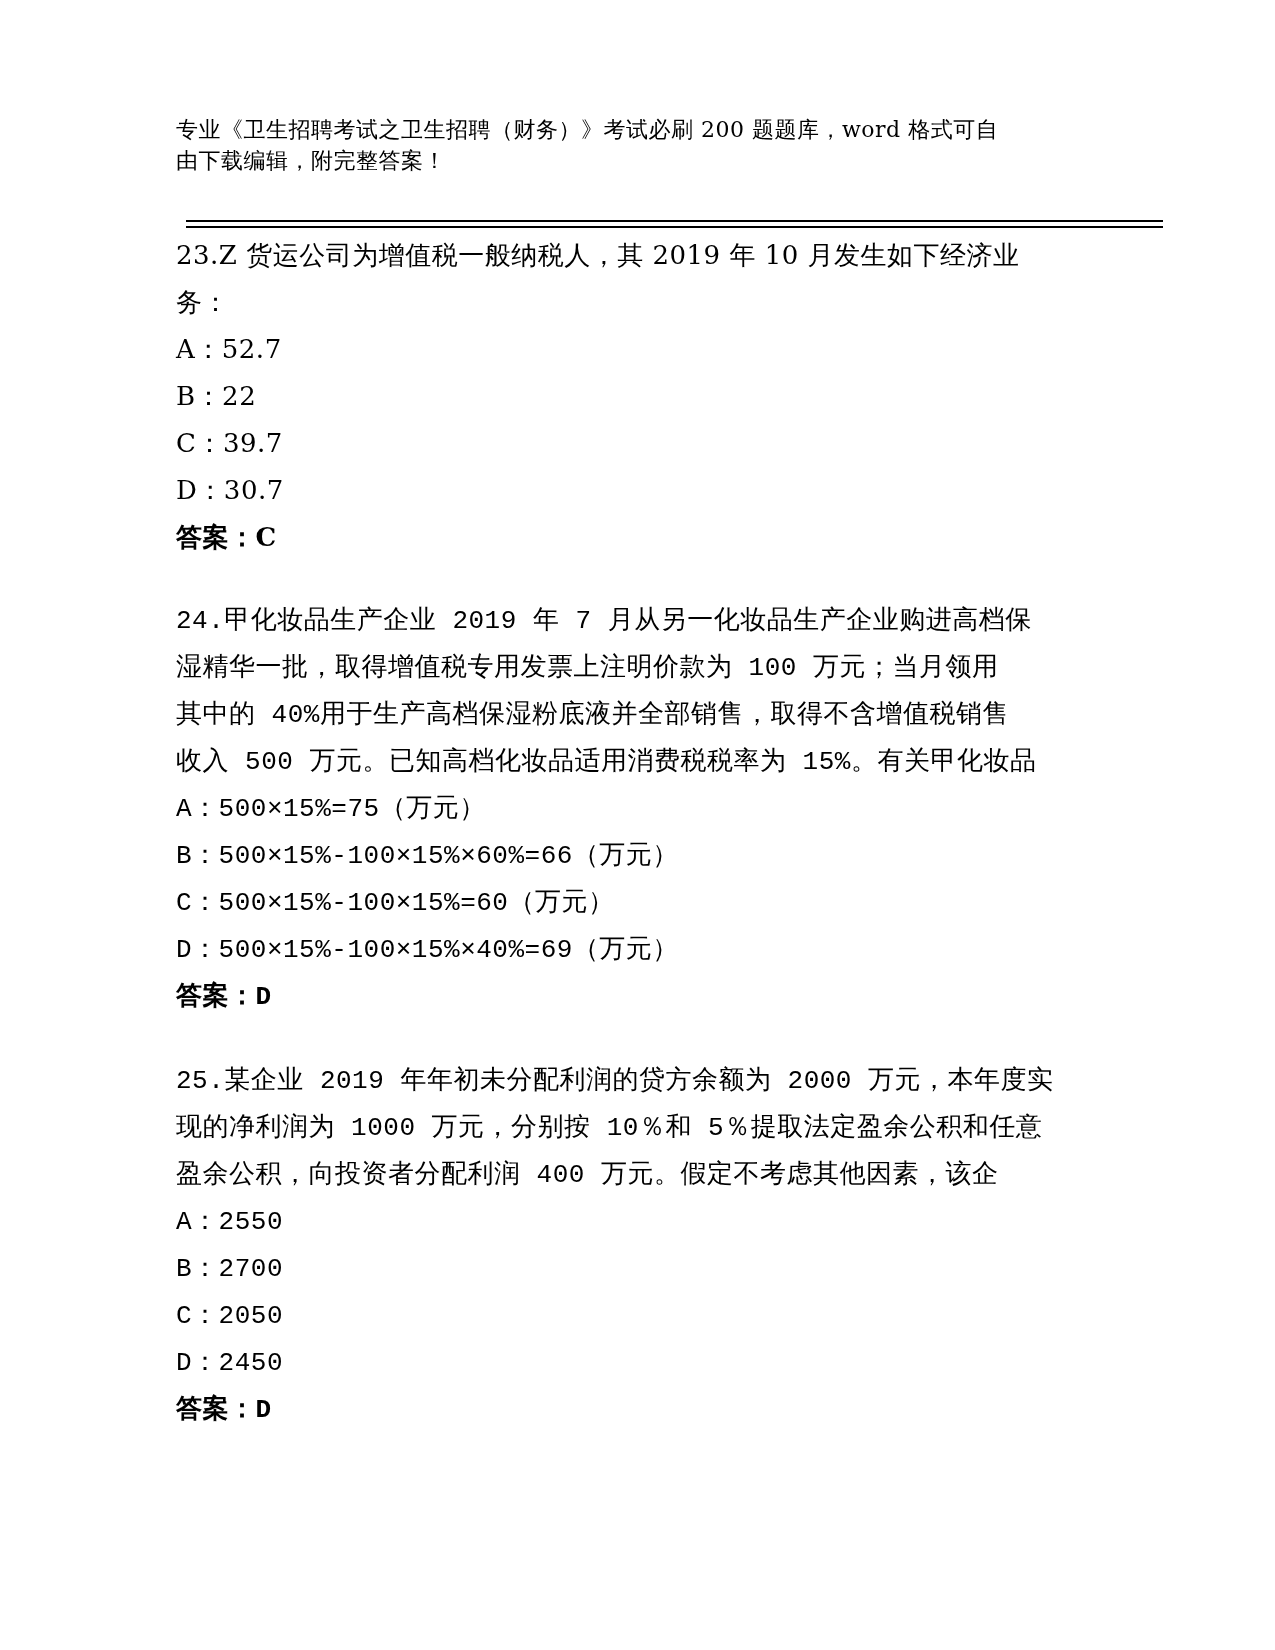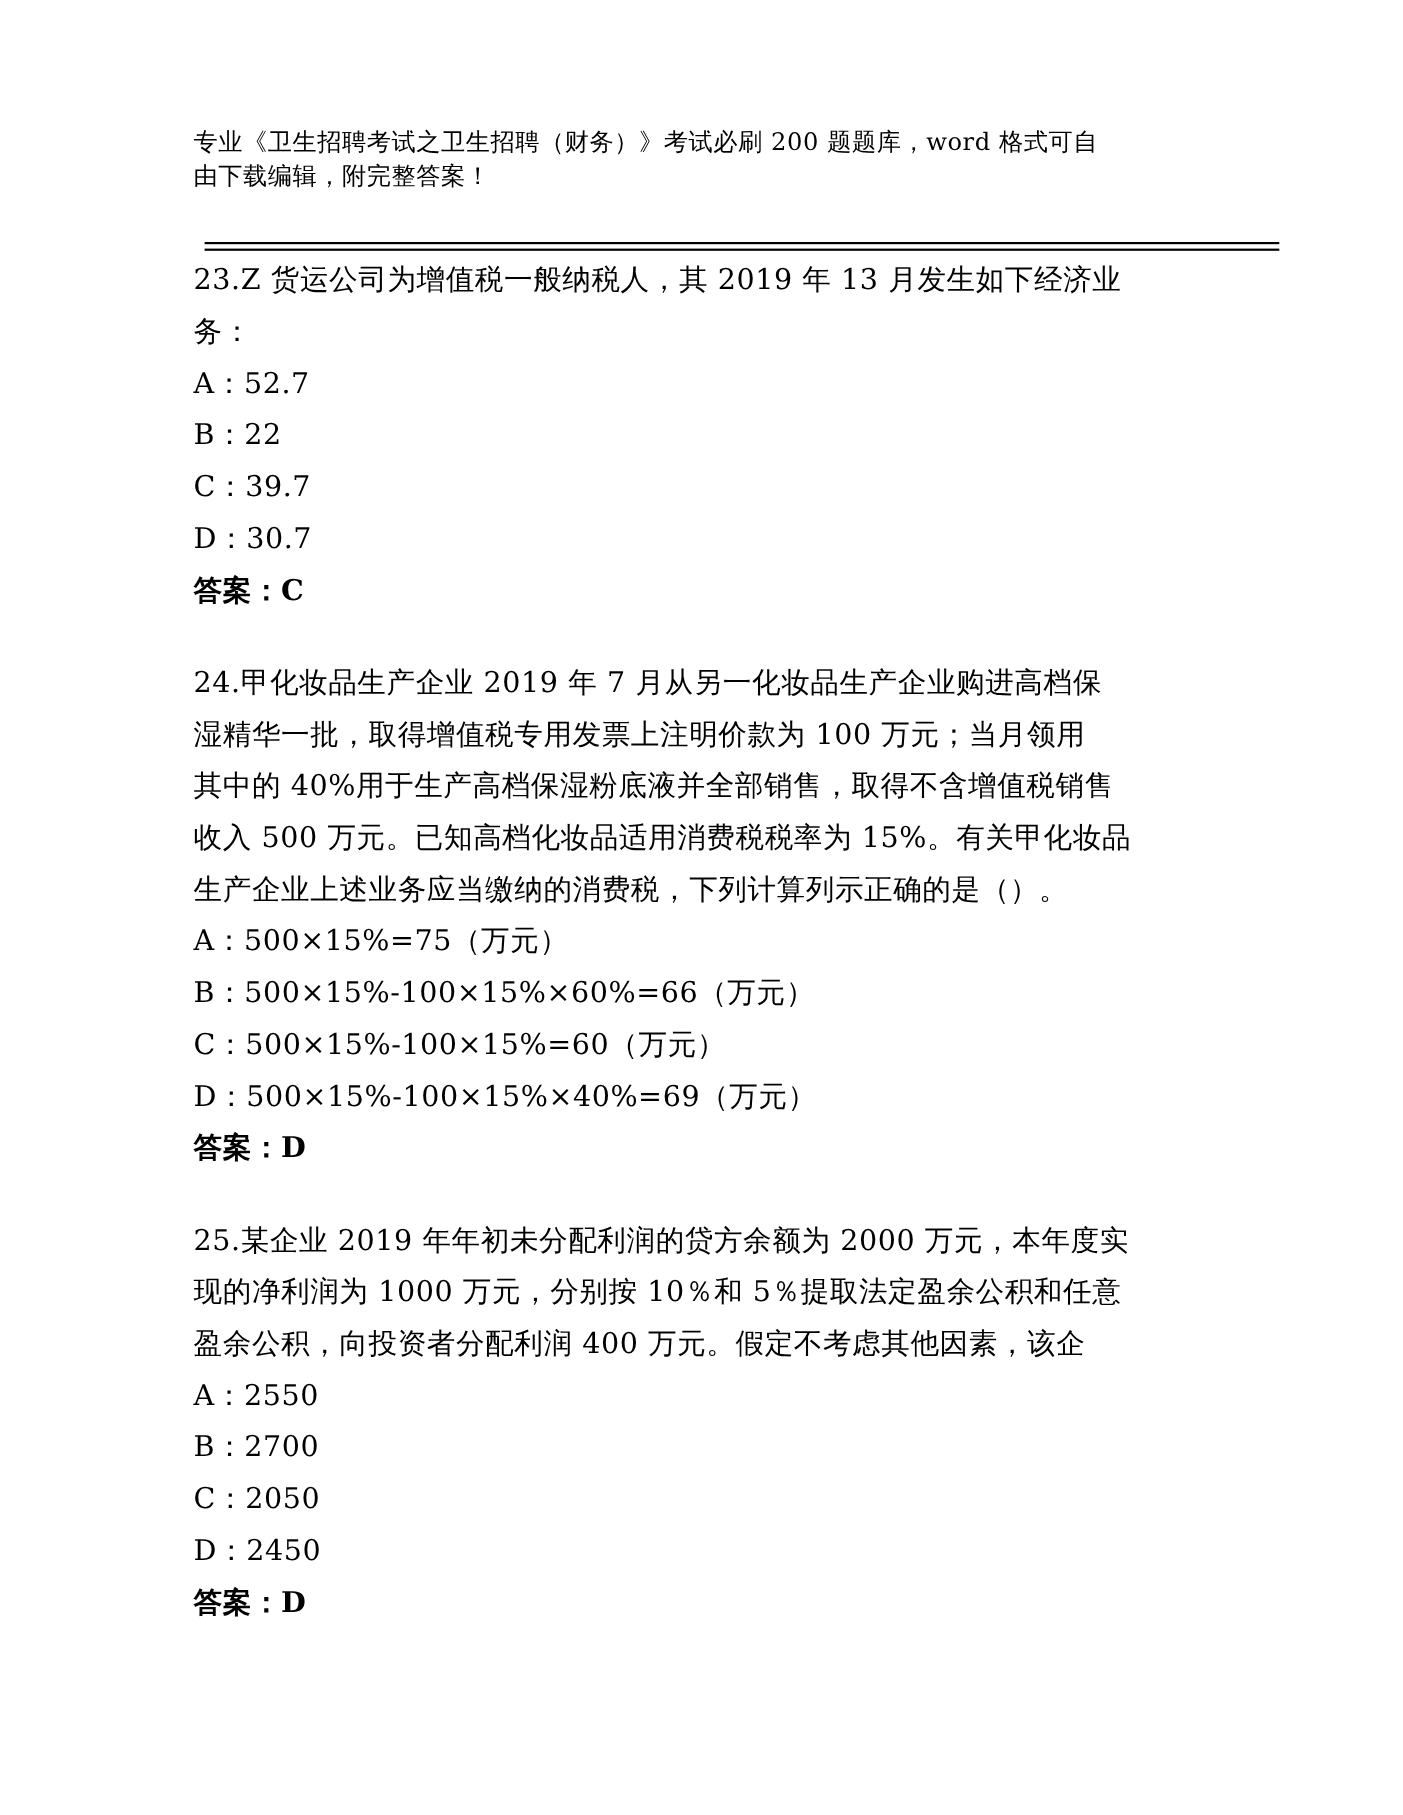--- a/index.html
+++ b/index.html
@@ -40,20 +40,21 @@
     box-sizing: content-box;
   }
   .body {
     position: absolute;
     left: 176px;
     top: 188px;
     width: 900px;
   }
   .question + .question {
     margin-top: 37px;
+    font-family: Liberation Mono, monospace;
   }
   .line {
     font-size: 26px;
     line-height: 47px;
     height: 47px;
     white-space: nowrap;
     letter-spacing: 0.5px;
   }
   .answer {
     font-weight: 700;
@@ -67,35 +68,34 @@
   <div class="header">
     <div class="hline">专业《卫生招聘考试之卫生招聘（财务）》考试必刷 200 题题库，word 格式可自</div>
     <div class="hline">由下载编辑，附完整答案！</div>
   </div>
 
   <div class="header-rule"></div>
 
   <div class="body">
 
     <section class="question">
-      <div class="line stem">23.Z 货运公司为增值税一般纳税人，其 2019 年 13 月发生如下经济业</div>
+      <div class="line stem">23.Z 货运公司为增值税一般纳税人，其 2019 年 10 月发生如下经济业</div>
       <div class="line stem">务：</div>
       <div class="line option">A：52.7</div>
       <div class="line option">B：22</div>
       <div class="line option">C：39.7</div>
       <div class="line option">D：30.7</div>
       <div class="line answer">答案：C</div>
     </section>
 
     <section class="question">
       <div class="line stem">24.甲化妆品生产企业 2019 年 7 月从另一化妆品生产企业购进高档保</div>
       <div class="line stem">湿精华一批，取得增值税专用发票上注明价款为 100 万元；当月领用</div>
       <div class="line stem">其中的 40%用于生产高档保湿粉底液并全部销售，取得不含增值税销售</div>
       <div class="line stem">收入 500 万元。已知高档化妆品适用消费税税率为 15%。有关甲化妆品</div>
-      <div class="line stem">生产企业上述业务应当缴纳的消费税，下列计算列示正确的是（）。</div>
       <div class="line option">A：500×15%=75（万元）</div>
       <div class="line option">B：500×15%-100×15%×60%=66（万元）</div>
       <div class="line option">C：500×15%-100×15%=60（万元）</div>
       <div class="line option">D：500×15%-100×15%×40%=69（万元）</div>
       <div class="line answer">答案：D</div>
     </section>
 
     <section class="question">
       <div class="line stem">25.某企业 2019 年年初未分配利润的贷方余额为 2000 万元，本年度实</div>
       <div class="line stem">现的净利润为 1000 万元，分别按 10％和 5％提取法定盈余公积和任意</div>

